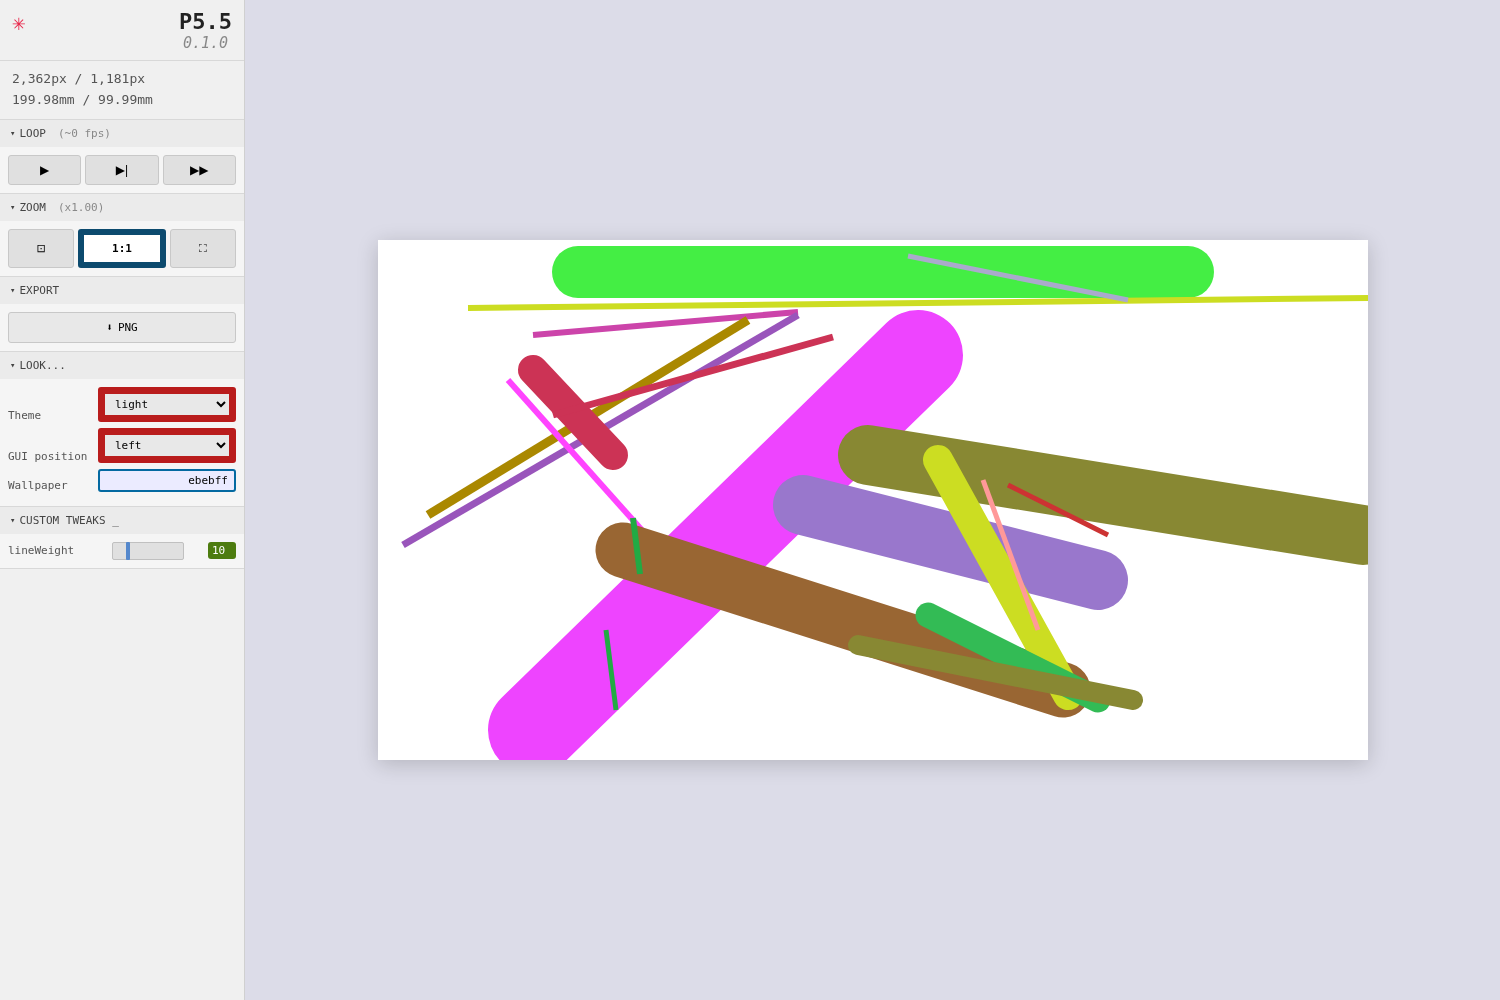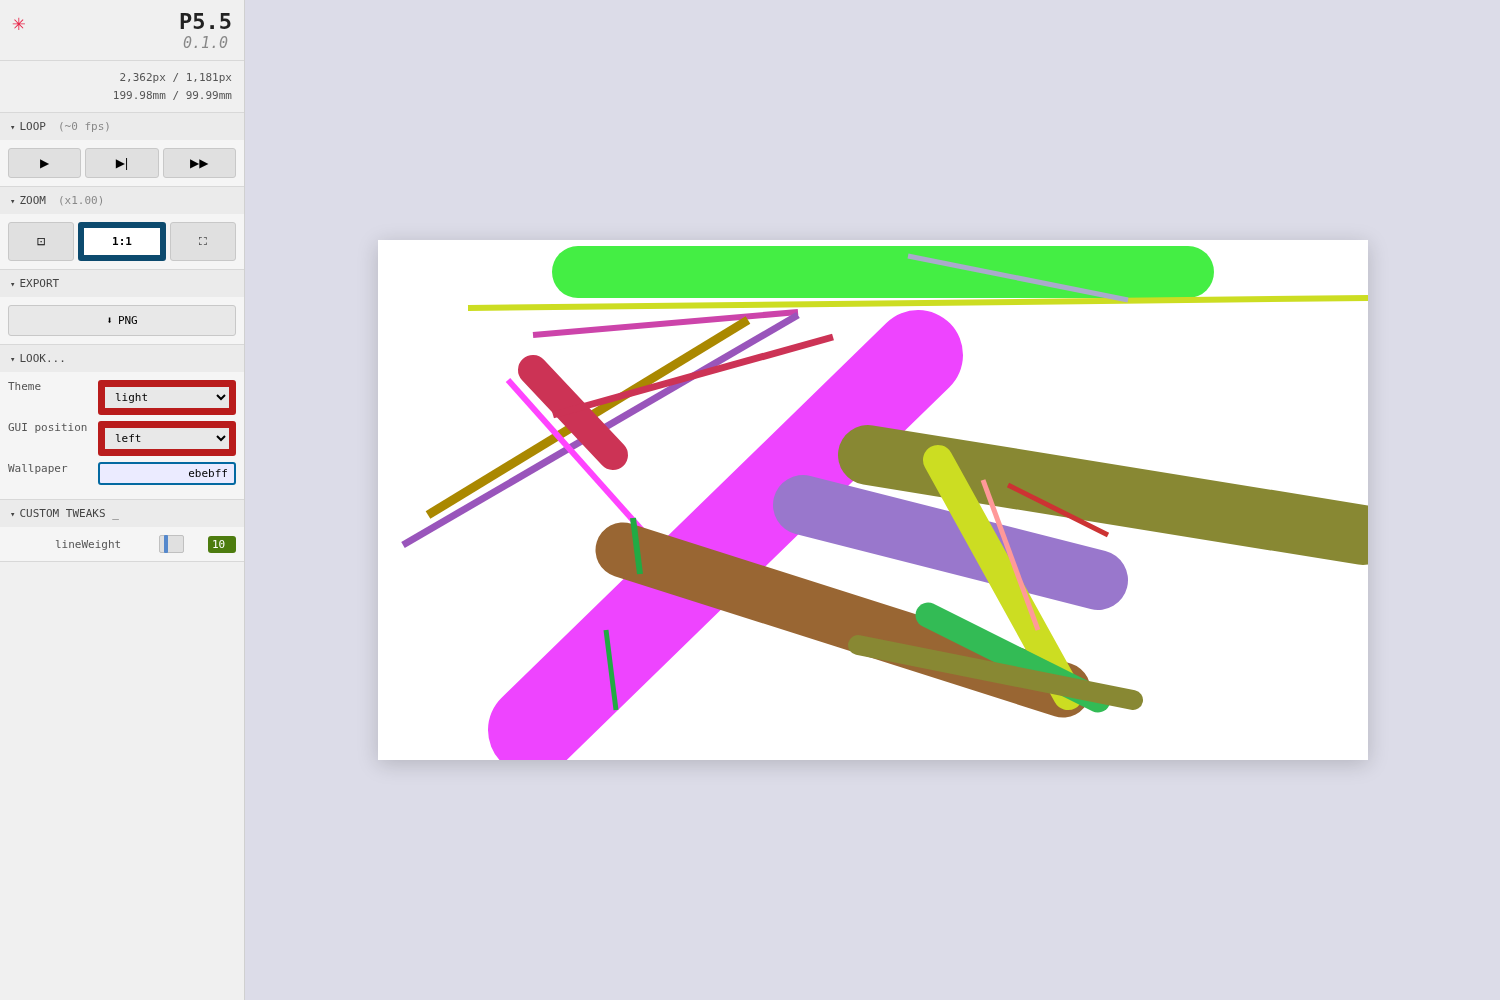--- a/index.html
+++ b/index.html
@@ -53,22 +53,22 @@
     #app-version {
       font-size: 15px;
       color: #888;
       font-style: italic;
     }
 
     #canvas-info {
       padding: 8px 12px;
       border-bottom: 1px solid #d8d8d8;
       color: #555;
-      font-size: 11px;
-      text-align: right;
+      font-size: 13px;
+      text-align: left;
       line-height: 1.6;
     }
 
     .section {
       border-bottom: 1px solid #d8d8d8;
     }
 
     .section-header {
       padding: 7px 10px;
       font-size: 11px;
@@ -155,21 +155,21 @@
       font-family: monospace;
       display: flex;
       align-items: center;
       justify-content: center;
       gap: 5px;
     }
 
     
     .look-row {
       display: flex;
-      align-items: flex-start;
+      align-items: flex-end;
       margin-bottom: 6px;
     }
 
     .look-label {
       width: 90px;
       color: #555;
       font-size: 11px;
     }
 
     .look-select {
@@ -193,21 +193,20 @@
       font-family: monospace;
       font-size: 11px;
       text-align: right;
     }
 
     
     .tweak-row {
       display: flex;
       align-items: center;
       gap: 24px;
-      margin-left: 47px;
     }
 
     .tweak-label {
       width: 80px;
       color: #555;
       font-size: 11px;
     }
 
     .tweak-slider-wrap {
       flex: 1;

